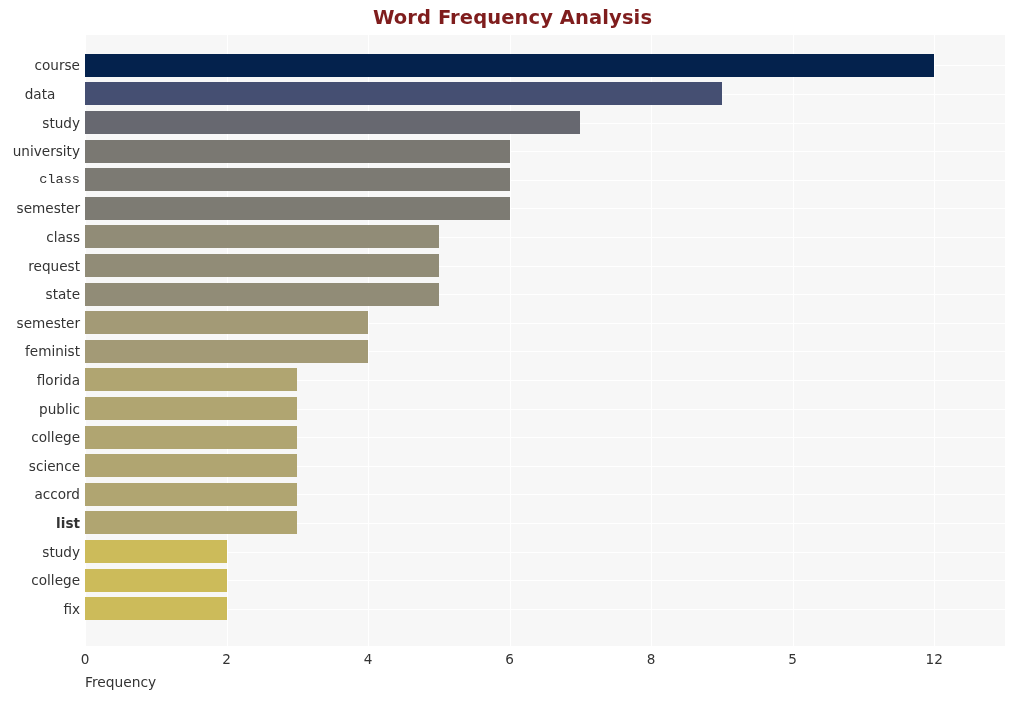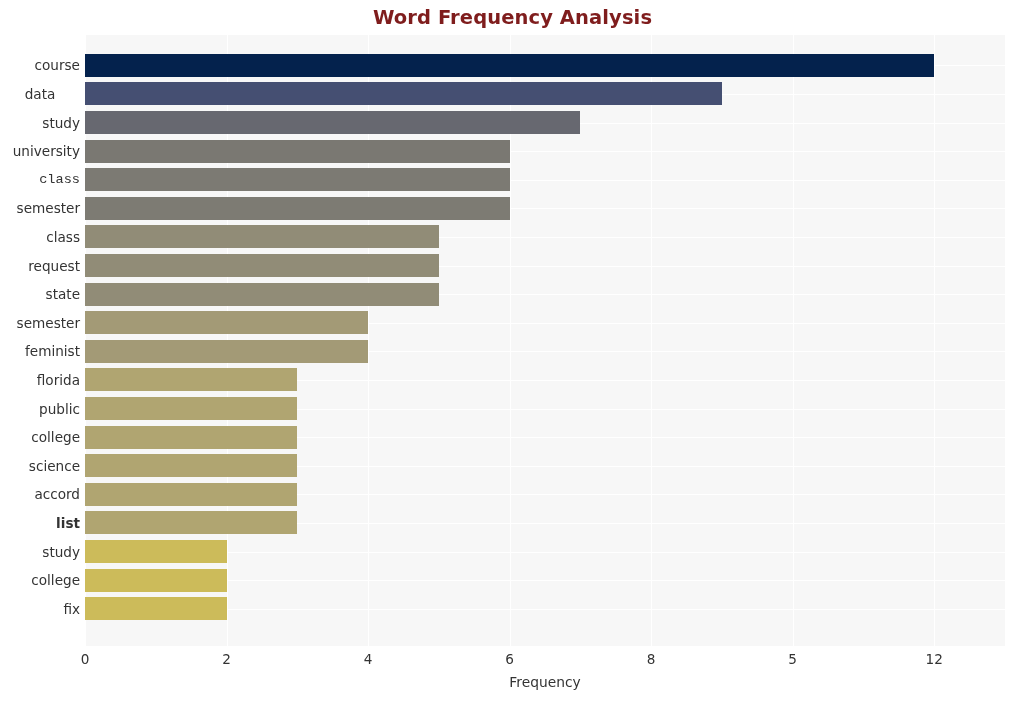--- a/index.html
+++ b/index.html
@@ -93,21 +93,20 @@
     text-align: center;
     font-size: 13.6px;
     color: #333333;
     line-height: 18px;
   }
   #xaxis-title {
     position: absolute;
     left: 85px;
     top: 674px;
     width: 920px;
-    text-align: center;
     font-size: 13.8px;
     color: #333333;
   }
 </style>
 </head>
 <body>
 
 <div id="figure">
 
   <div id="chart-title">Word Frequency Analysis</div>

